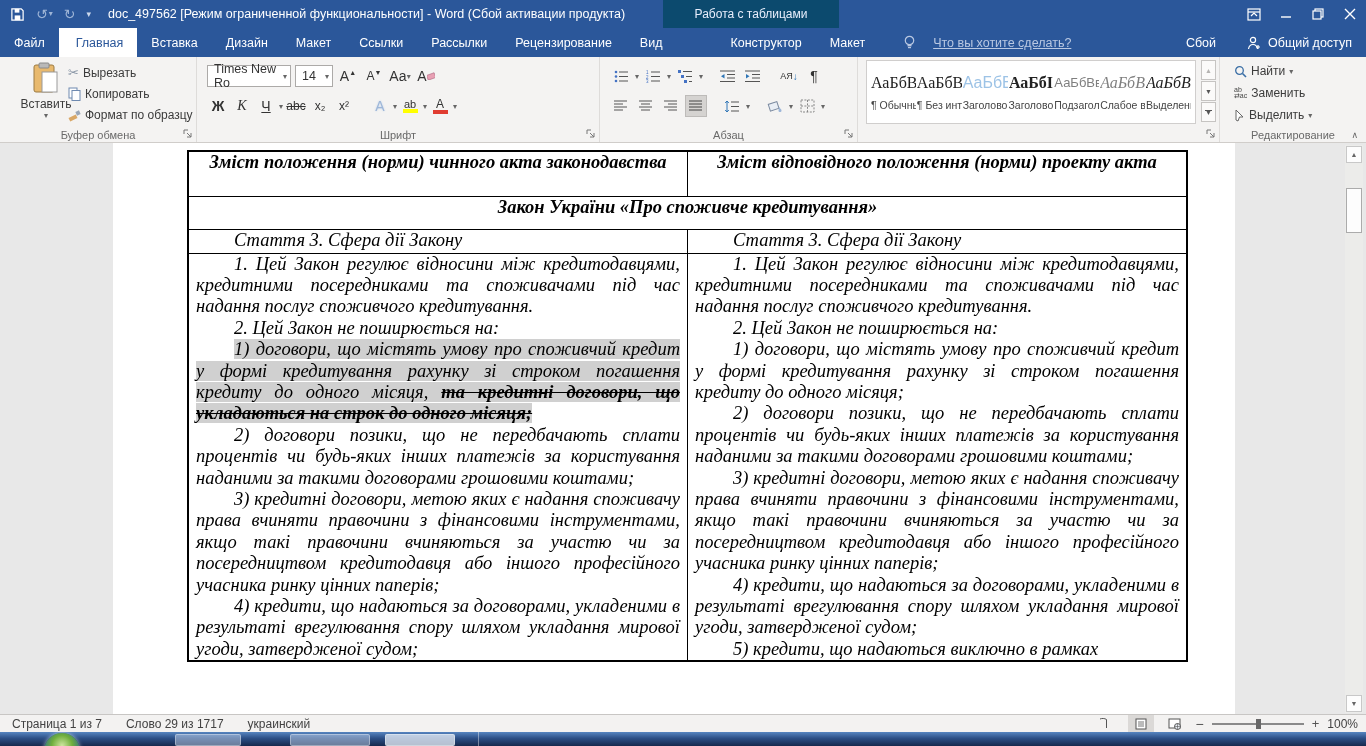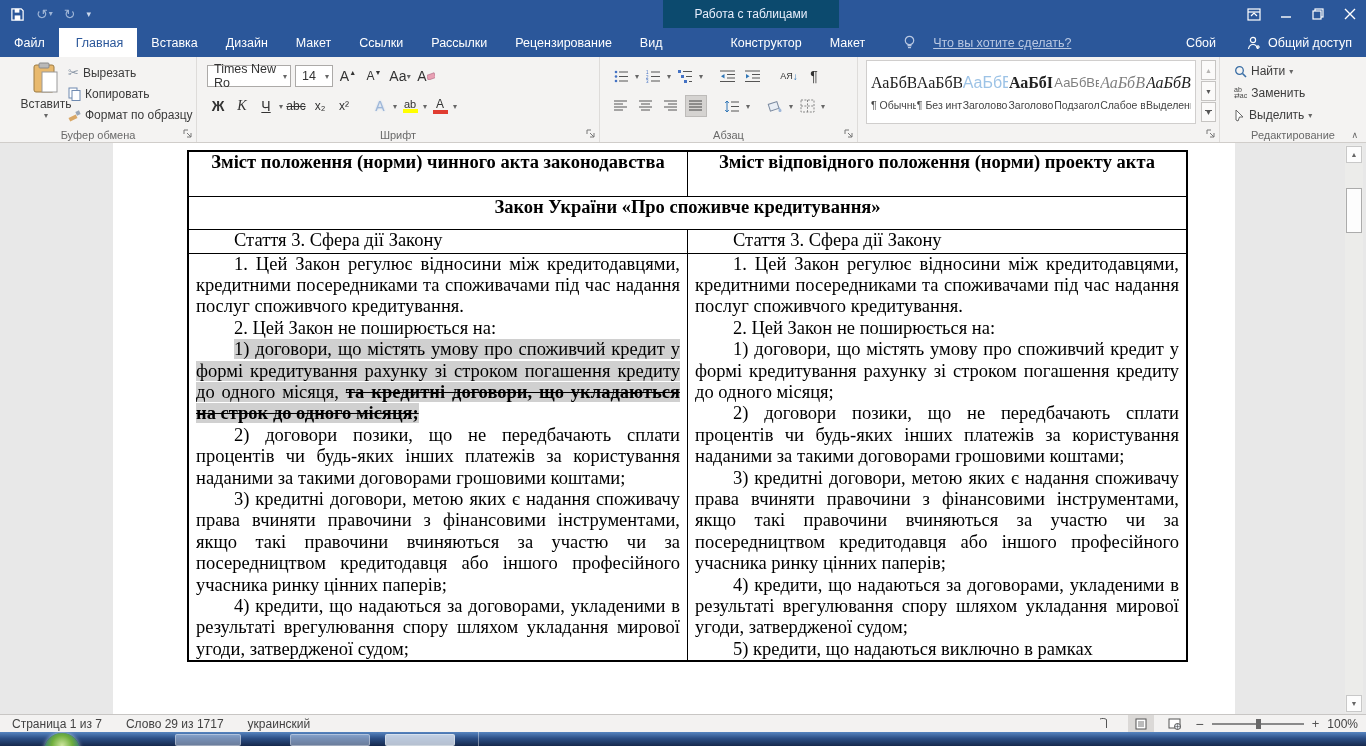--- a/index.html
+++ b/index.html
@@ -48,21 +48,21 @@
   table.cmp{position:absolute;left:74px;top:7px;width:1001px;border-collapse:collapse;table-layout:fixed;}
   table.cmp td{border:1px solid #000;vertical-align:top;padding:0 7px;font-size:18.5px;line-height:21.4px;overflow:hidden;}
   td.hdr{text-align:center;font-weight:bold;height:45px;}
   td.law{text-align:center;font-weight:bold;height:33px;vertical-align:middle;border-bottom-width:1px;}
   td.art{height:24px;}
   td.body{height:408px;}
   .p{text-align:justify;text-indent:38px;}
   .pl{text-indent:38px;}
   .hl{background:#d0d0d0;}
   .strike{font-weight:bold;text-decoration:line-through;}
-  .outer{border:2px solid #000;}
+  .outer{border:2px solid #000;font-style:italic;}
 
   
   .vscroll{position:absolute;left:1345px;top:145px;width:18px;height:568px;background:#ececea;}
   .sbtn{position:absolute;left:1px;width:16px;height:17px;background:#fdfdfd;border:1px solid #c8c8c8;display:flex;align-items:center;justify-content:center;font-size:7px;color:#666;}
   .sthumb{position:absolute;left:1px;top:43px;width:16px;height:45px;background:#fdfdfd;border:1px solid #ababab;}
 
   
   .statusbar{position:absolute;left:0;top:714px;width:1366px;height:18px;background:#f3f2f1;border-top:1px solid #c8c6c4;display:flex;align-items:center;font-size:12px;color:#424242;}
   .statusbar .sseg{padding:0 12px;white-space:nowrap;}
   .sright{margin-left:auto;display:flex;align-items:center;gap:8px;padding-right:8px;}
@@ -96,20 +96,21 @@
           <span>↺</span>
           <span class="dd">▾</span>
         </span>
       <span class="ic dim">
           <span>↻</span>
         </span>
       <span class="ic" style="font-size:9px;color:#cdd9ec">
           <span>▾</span>
         </span>
     </div>
+    <div class="apptitle">doc_497562 [Режим ограниченной функциональности] - Word (Сбой активации продукта)</div>
     <div class="ctxhdr">Работа с таблицами</div>
     <div class="winbtns">
       <div class="winbtn">
         <svg width="14" height="13" viewBox="0 0 14 13">
             <rect x="1" y="1" width="12" height="11" fill="none" stroke="#fff" stroke-width="1.2"></rect>
             <path d="M4 8l3-3 3 3" fill="none" stroke="#fff" stroke-width="1.2"></path>
             <line x1="1" y1="4" x2="13" y2="4" stroke="#fff" stroke-width="1.2"></line>
           </svg>
       </div>
       <div class="winbtn">

